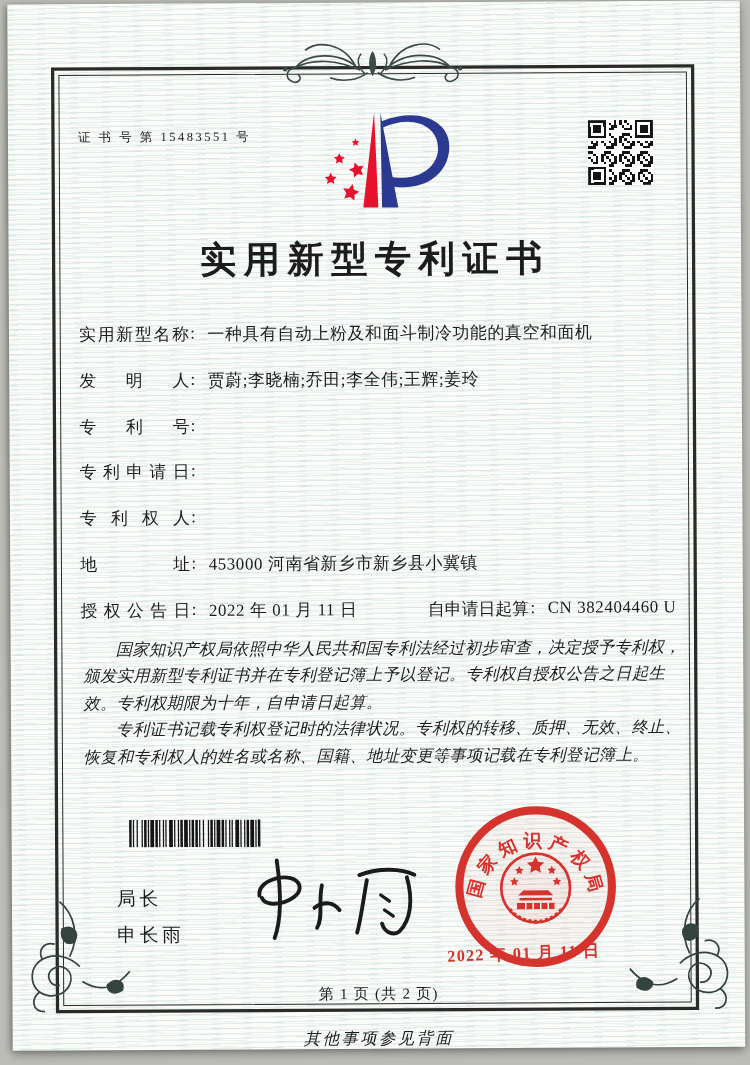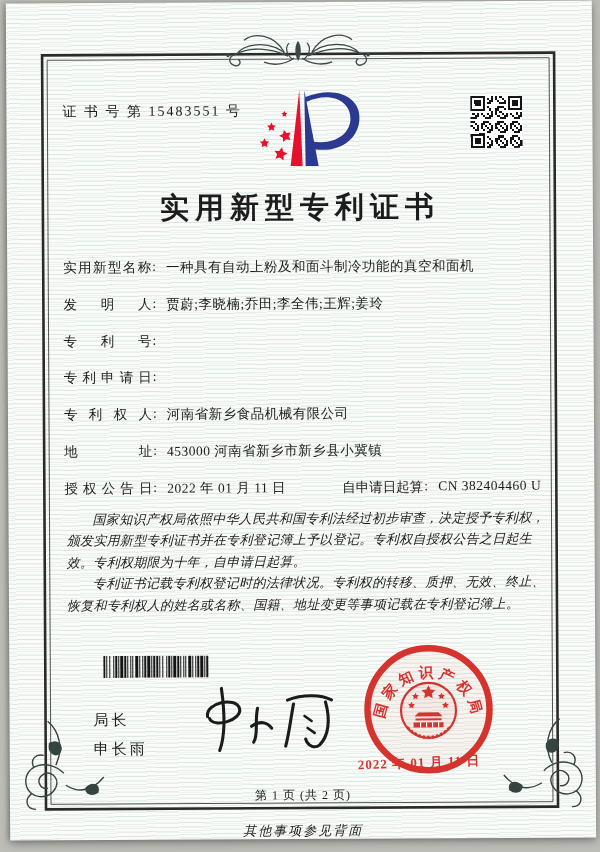--- a/index.html
+++ b/index.html
@@ -14,21 +14,21 @@
     position:absolute;left:8px;top:2px;right:6px;bottom:13px;
     background:
       repeating-linear-gradient(178.5deg, rgba(116,168,158,0.16) 0 1px, rgba(0,0,0,0) 1px 4px),
       repeating-linear-gradient(181.5deg, rgba(116,168,158,0.10) 0 1px, rgba(0,0,0,0) 1px 5px),
       #fbfcf9;
     box-shadow:0 3px 8px rgba(0,0,0,0.35), -2px 0 4px rgba(0,0,0,0.18);
     transform:rotate(-0.3deg);
     transform-origin:50% 50%;
   }
   .abs{position:absolute;}
-  .certno{left:56px;top:100px;font-size:14px;letter-spacing:2px;}
+  .certno{left:56px;top:100px;font-size:10px;letter-spacing:2px;}
   .title{left:0;right:0;top:186px;text-align:center;font-size:29px;font-weight:700;letter-spacing:6px;}
   .fields{left:56px;top:256px;width:486px;}
   .frow{display:flex;align-items:flex-start;height:36.8px;font-size:13.5px;}
   .flabel{display:inline-block;width:88px;text-align:justify;text-align-last:justify;flex:0 0 88px;}
   .fcolon{margin:0 10px 0 1px;}
   .fvalue{letter-spacing:0.5px;white-space:nowrap;}
   .pair{display:flex;}
   .pair.first{width:278px;flex:0 0 278px;}
   .paras{left:58px;top:506px;width:486px;font-size:13px;line-height:1.65;font-style:italic;}
   .paras p{margin:0;text-indent:2em;letter-spacing:0.3px;}
@@ -299,21 +299,20 @@
         <span class="flabel">专利号</span>
           <span class="fcolon">:</span>
       </div>
       <div class="frow">
         <span class="flabel">专利申请日</span>
           <span class="fcolon">:</span>
       </div>
       <div class="frow">
         <span class="flabel">专利权人</span>
           <span class="fcolon">:</span>
-        <span class="fvalue">河南省新乡食品机械有限公司</span>
       </div>
       <div class="frow">
         <span class="flabel">地址</span>
           <span class="fcolon">:</span>
         <span class="fvalue">453000 河南省新乡市新乡县小冀镇</span>
       </div>
       <div class="frow">
         <span class="pair first">
           <span class="flabel">授权公告日</span>
             <span class="fcolon">:</span>

